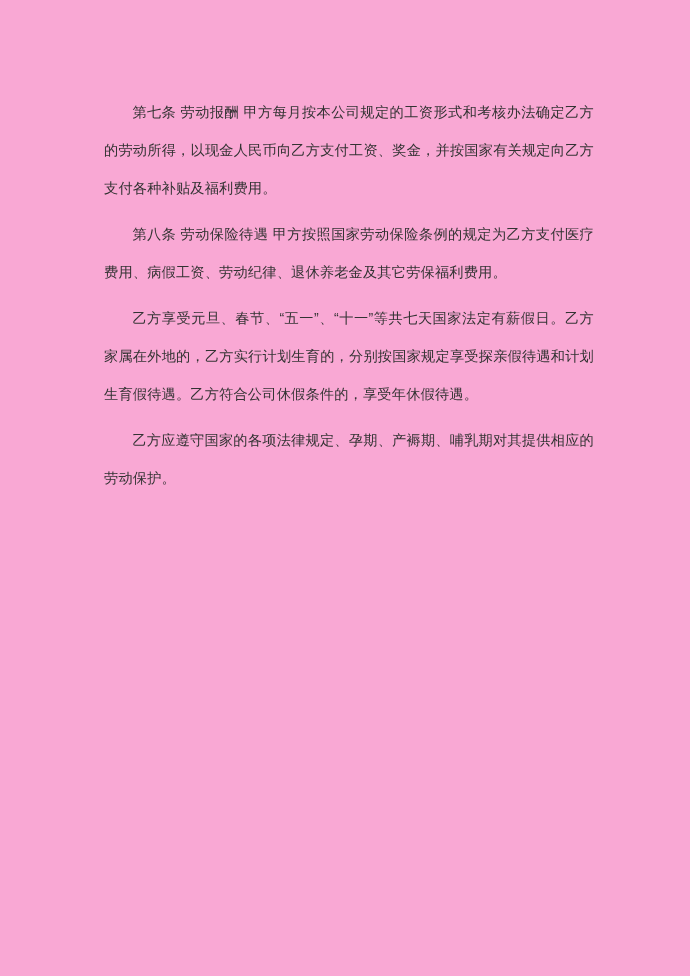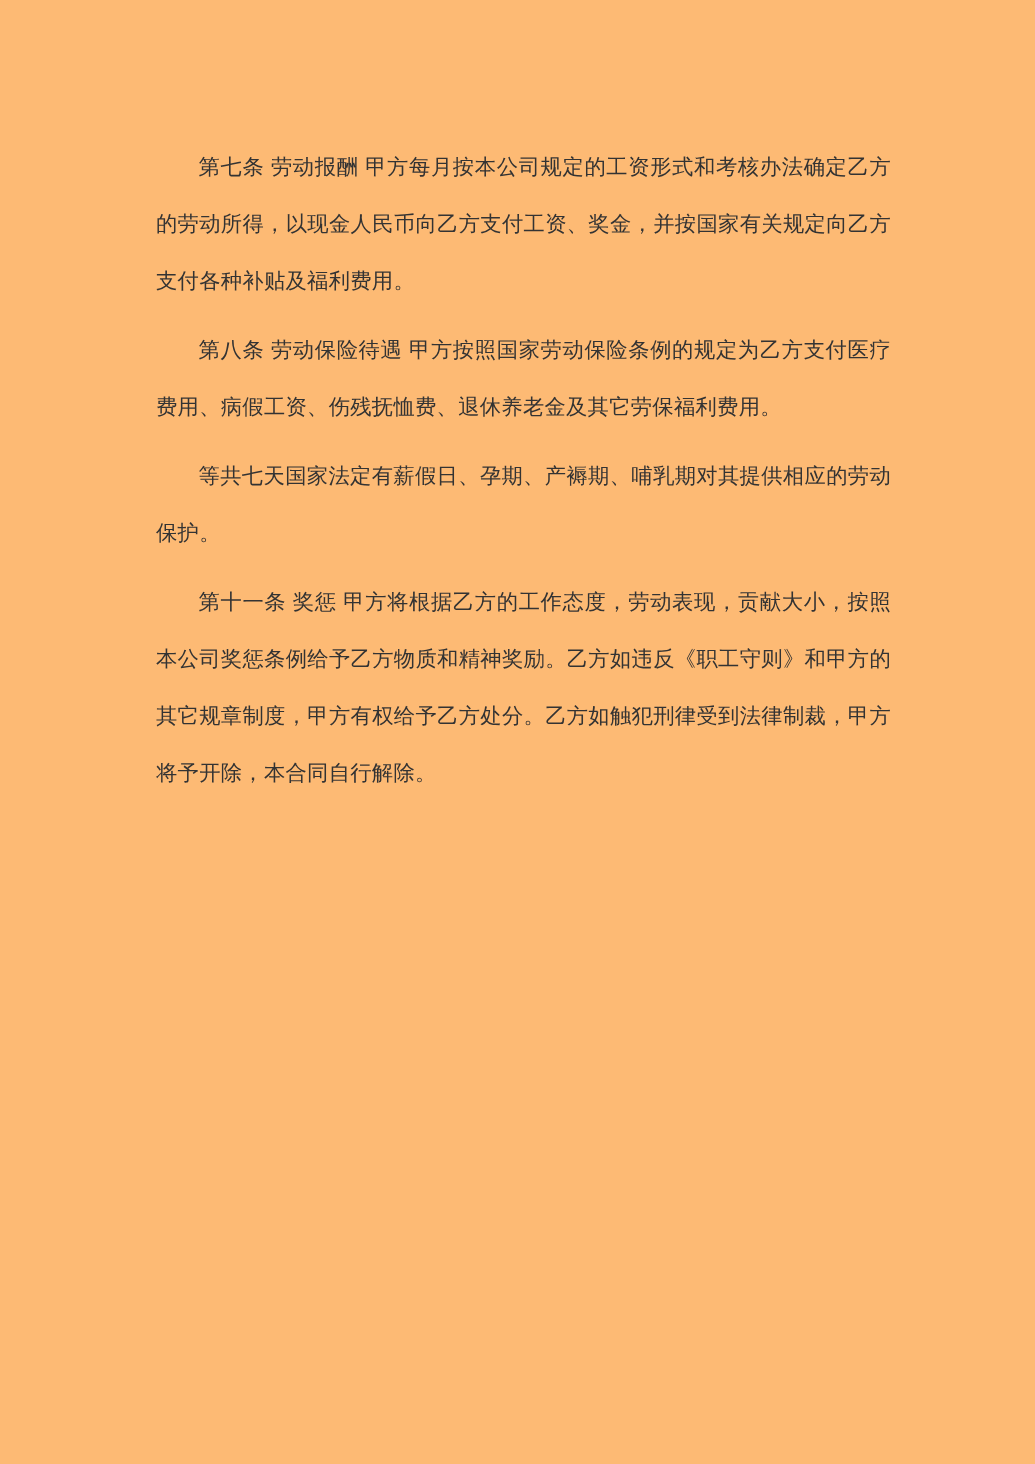--- a/index.html
+++ b/index.html
@@ -4,21 +4,21 @@
 <style>
   html, body {
     margin: 0;
     padding: 0;
     background: #ffffff;
   }
   .page {
     position: relative;
     width: 690px;
     height: 976px;
-    background: #fdba74;
+    background: #f9a8d4;
     box-sizing: border-box;
     padding: 93px 96px 0 104px;
     overflow: hidden;
     font-family: "Liberation Sans", sans-serif;
   }
   .para {
     margin: 0 0 8px 0;
     font-size: 14.2px;
     line-height: 38px;
     color: #333333;
@@ -27,16 +27,16 @@
     text-indent: 2em;
     letter-spacing: 0.2px;
     word-break: break-all;
   }
 </style>
 </head>
 <body>
 
 <div class="page">
   <p class="para">第七条 劳动报酬 甲方每月按本公司规定的工资形式和考核办法确定乙方的劳动所得，以现金人民币向乙方支付工资、奖金，并按国家有关规定向乙方支付各种补贴及福利费用。</p>
-  <p class="para">第八条 劳动保险待遇 甲方按照国家劳动保险条例的规定为乙方支付医疗费用、病假工资、伤残抚恤费、退休养老金及其它劳保福利费用。</p>
-  <p class="para">等共七天国家法定有薪假日、孕期、产褥期、哺乳期对其提供相应的劳动保护。</p>
-  <p class="para">第十一条 奖惩 甲方将根据乙方的工作态度，劳动表现，贡献大小，按照本公司奖惩条例给予乙方物质和精神奖励。乙方如违反《职工守则》和甲方的其它规章制度，甲方有权给予乙方处分。乙方如触犯刑律受到法律制裁，甲方将予开除，本合同自行解除。</p>
+  <p class="para">第八条 劳动保险待遇 甲方按照国家劳动保险条例的规定为乙方支付医疗费用、病假工资、劳动纪律、退休养老金及其它劳保福利费用。</p>
+  <p class="para">乙方享受元旦、春节、“五一”、“十一”等共七天国家法定有薪假日。乙方家属在外地的，乙方实行计划生育的，分别按国家规定享受探亲假待遇和计划生育假待遇。乙方符合公司休假条件的，享受年休假待遇。</p>
+  <p class="para">乙方应遵守国家的各项法律规定、孕期、产褥期、哺乳期对其提供相应的劳动保护。</p>
 </div>
 
 </body></html>

